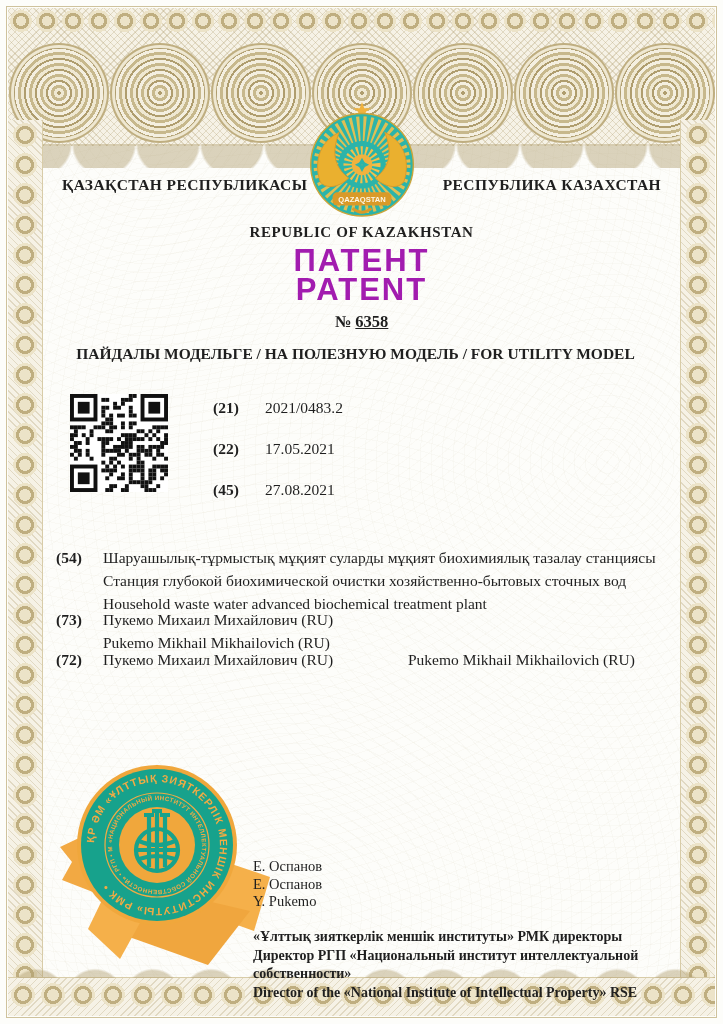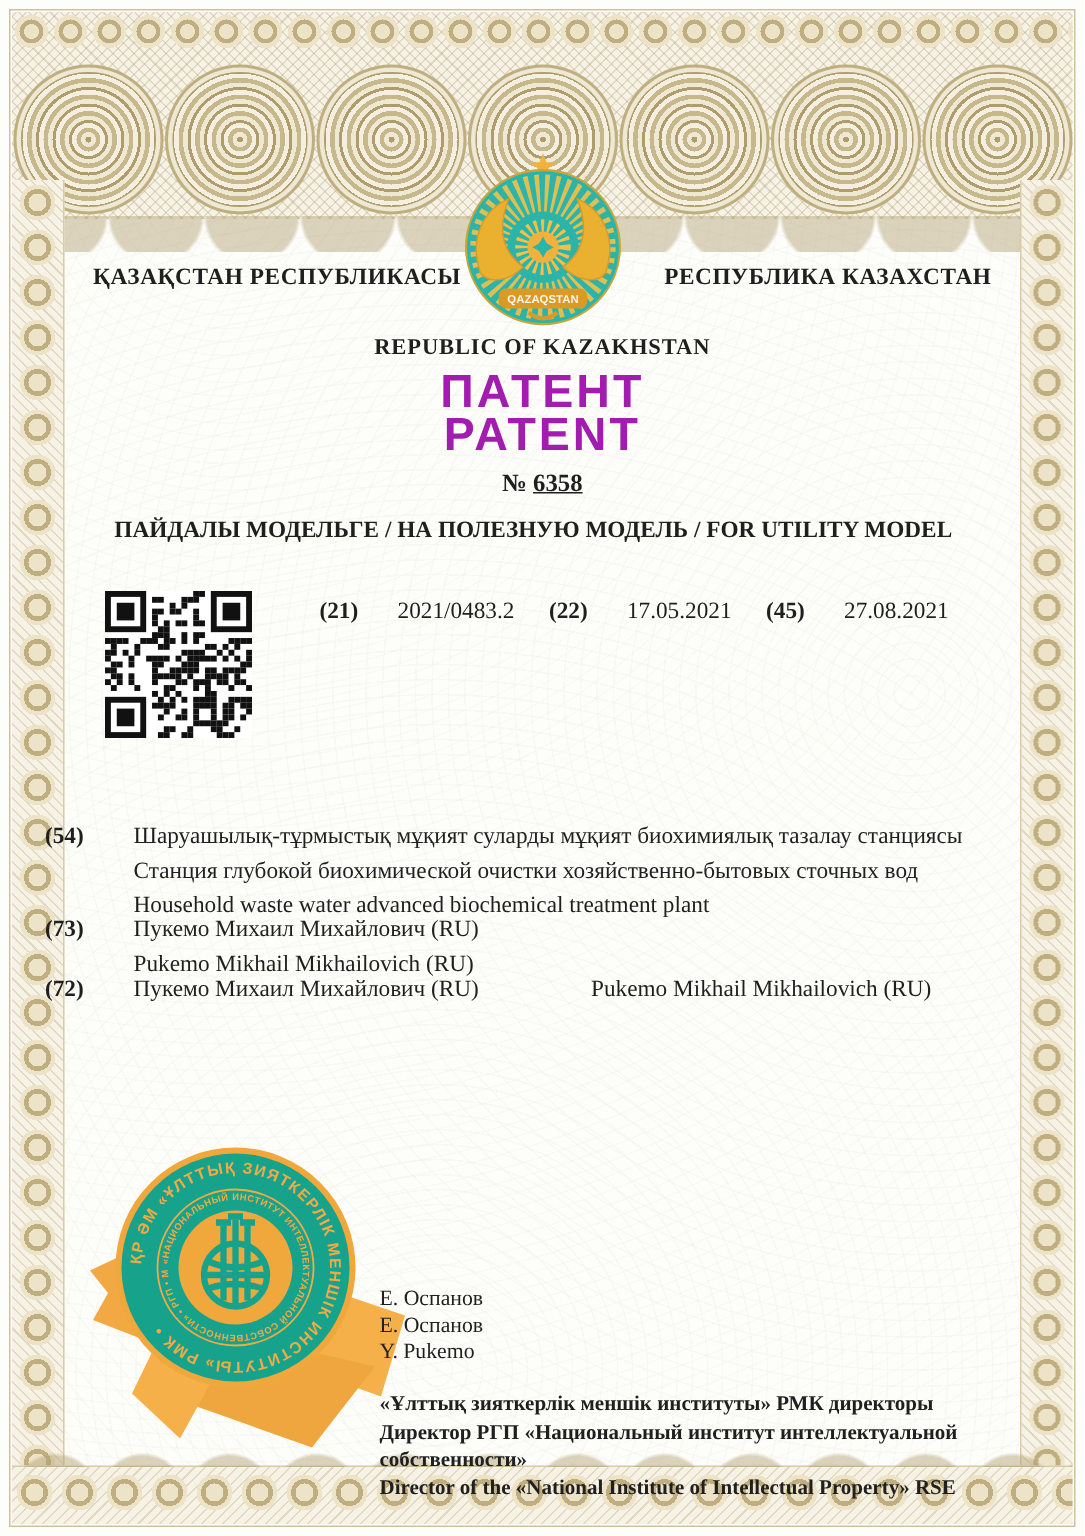--- a/index.html
+++ b/index.html
@@ -72,25 +72,25 @@
 
   .doc-title{position:absolute;top:246px;left:0;right:0;text-align:center;
     font-family:"Liberation Sans", sans-serif;font-weight:bold;font-size:31px;line-height:29px;
     color:#a21caf;letter-spacing:2px;}
   .doc-number{position:absolute;top:312px;left:0;right:0;text-align:center;font-weight:bold;font-size:16.5px;}
   .doc-number .num{text-decoration:underline;}
   .subtitle{position:absolute;top:345px;left:0;right:12px;text-align:center;font-weight:bold;font-size:15.5px;}
 
   
   .qr{position:absolute;left:70px;top:394px;width:98px;height:98px;background:#fff;}
-  .fields{position:absolute;left:213px;top:399px;display:flex;flex-direction:row;gap:23px;font-size:15.5px;}
+  .fields{position:absolute;left:213px;top:399px;display:flex;flex-direction:column;gap:23px;font-size:15.5px;}
   .field-row{display:flex;}
   .field-code{font-weight:bold;width:52px;flex:none;}
   
-  .sec{position:absolute;left:30px;right:50px;display:flex;font-size:15.5px;line-height:23px;gap:12px;}
+  .sec{position:absolute;left:56px;right:50px;display:flex;font-size:15.5px;line-height:23px;}
   .sec .code{font-weight:bold;width:47px;flex:none;}
   .sec54{top:546px;}
   .sec73{top:608px;}
   .sec72{top:648px;}
   .sec72 .cols{display:flex;width:100%;}
   .sec72 .cols .c1{width:305px;flex:none;}
 
   
   .seal-wrap{position:absolute;left:58px;top:763px;}
 

